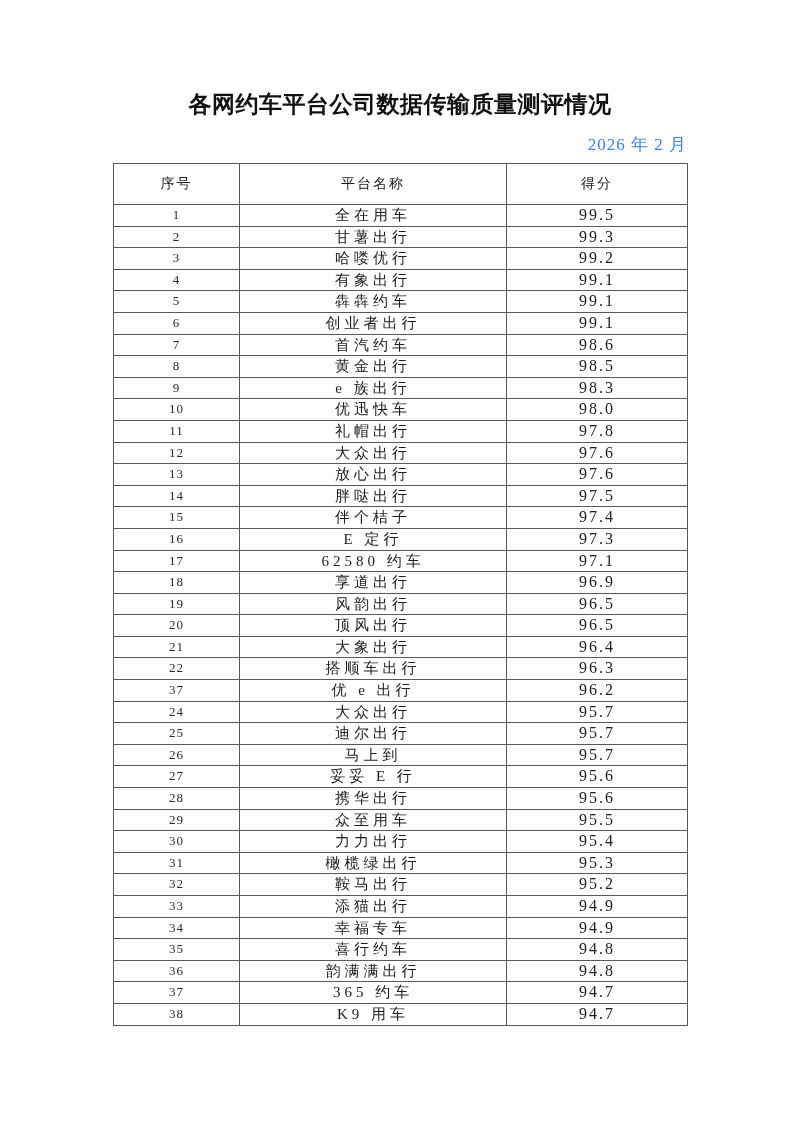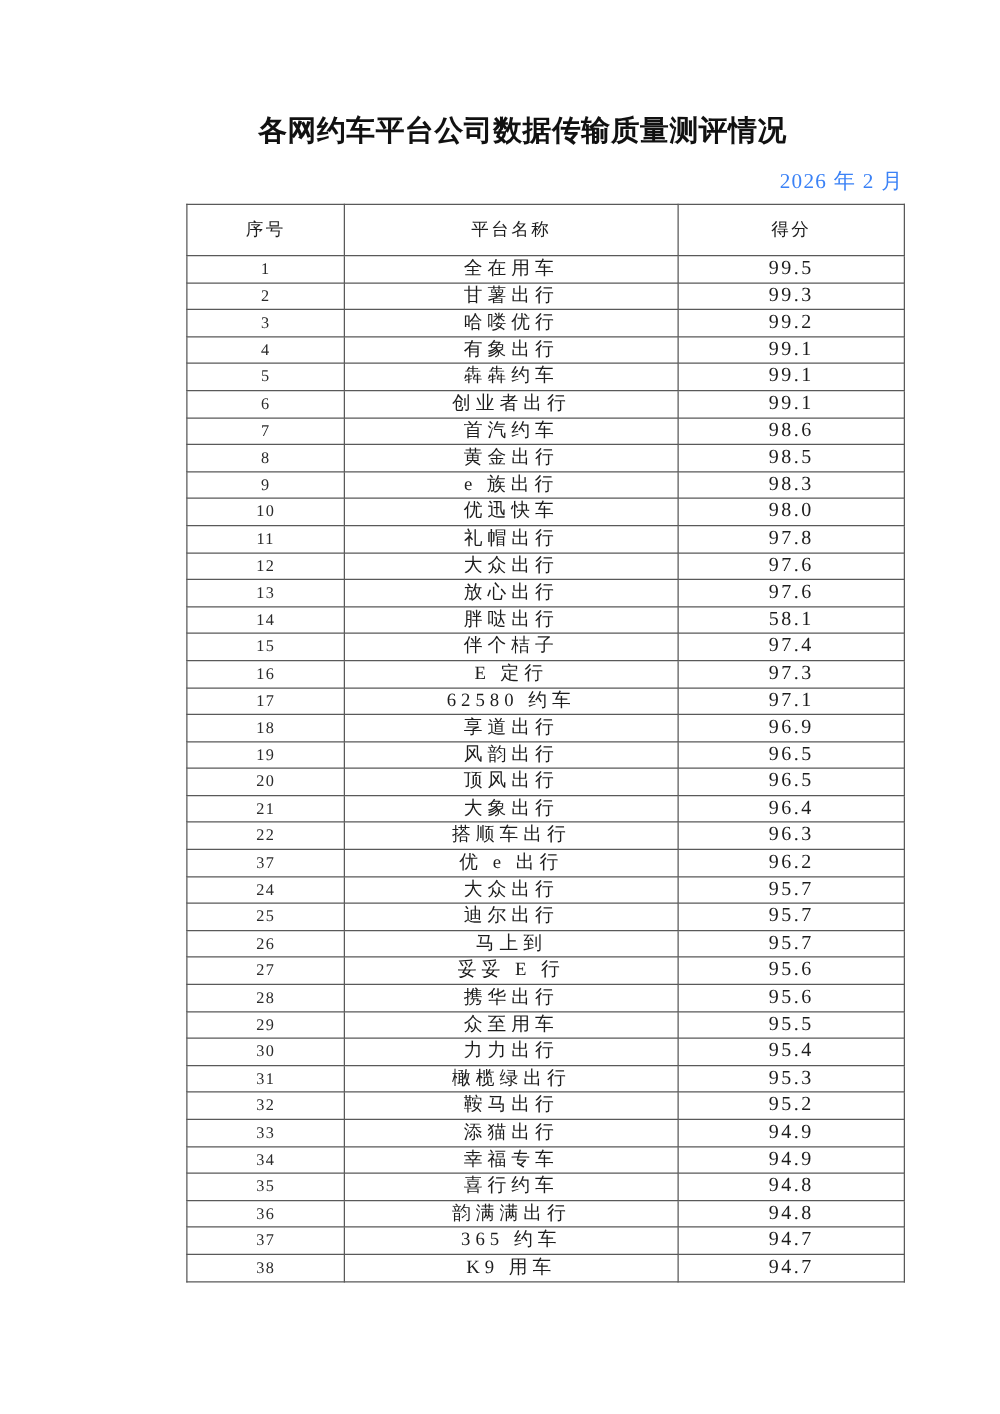--- a/index.html
+++ b/index.html
@@ -13,21 +13,20 @@
     font-family: "Liberation Serif", "DejaVu Serif", serif;
     color: #1d1d1d;
     overflow: hidden;
   }
   .page {
     width: 800px;
     height: 1131px;
     box-sizing: border-box;
     padding-top: 92px;
     background: #ffffff;
-    padding-left: 36px;
   }
   .doc-title {
     margin: 0;
     text-align: center;
     font-size: 23px;
     font-weight: bold;
     line-height: 26px;
     letter-spacing: 0.5px;
     color: #111111;
   }
@@ -166,21 +165,21 @@
           <td class="cell-score">97.6</td>
         </tr>
         <tr>
           <td class="cell-index">13</td>
           <td class="cell-name">放心出行</td>
           <td class="cell-score">97.6</td>
         </tr>
         <tr>
           <td class="cell-index">14</td>
           <td class="cell-name">胖哒出行</td>
-          <td class="cell-score">58.1</td>
+          <td class="cell-score">97.5</td>
         </tr>
         <tr>
           <td class="cell-index">15</td>
           <td class="cell-name">伴个桔子</td>
           <td class="cell-score">97.4</td>
         </tr>
         <tr>
           <td class="cell-index">16</td>
           <td class="cell-name">E 定行</td>
           <td class="cell-score">97.3</td>

